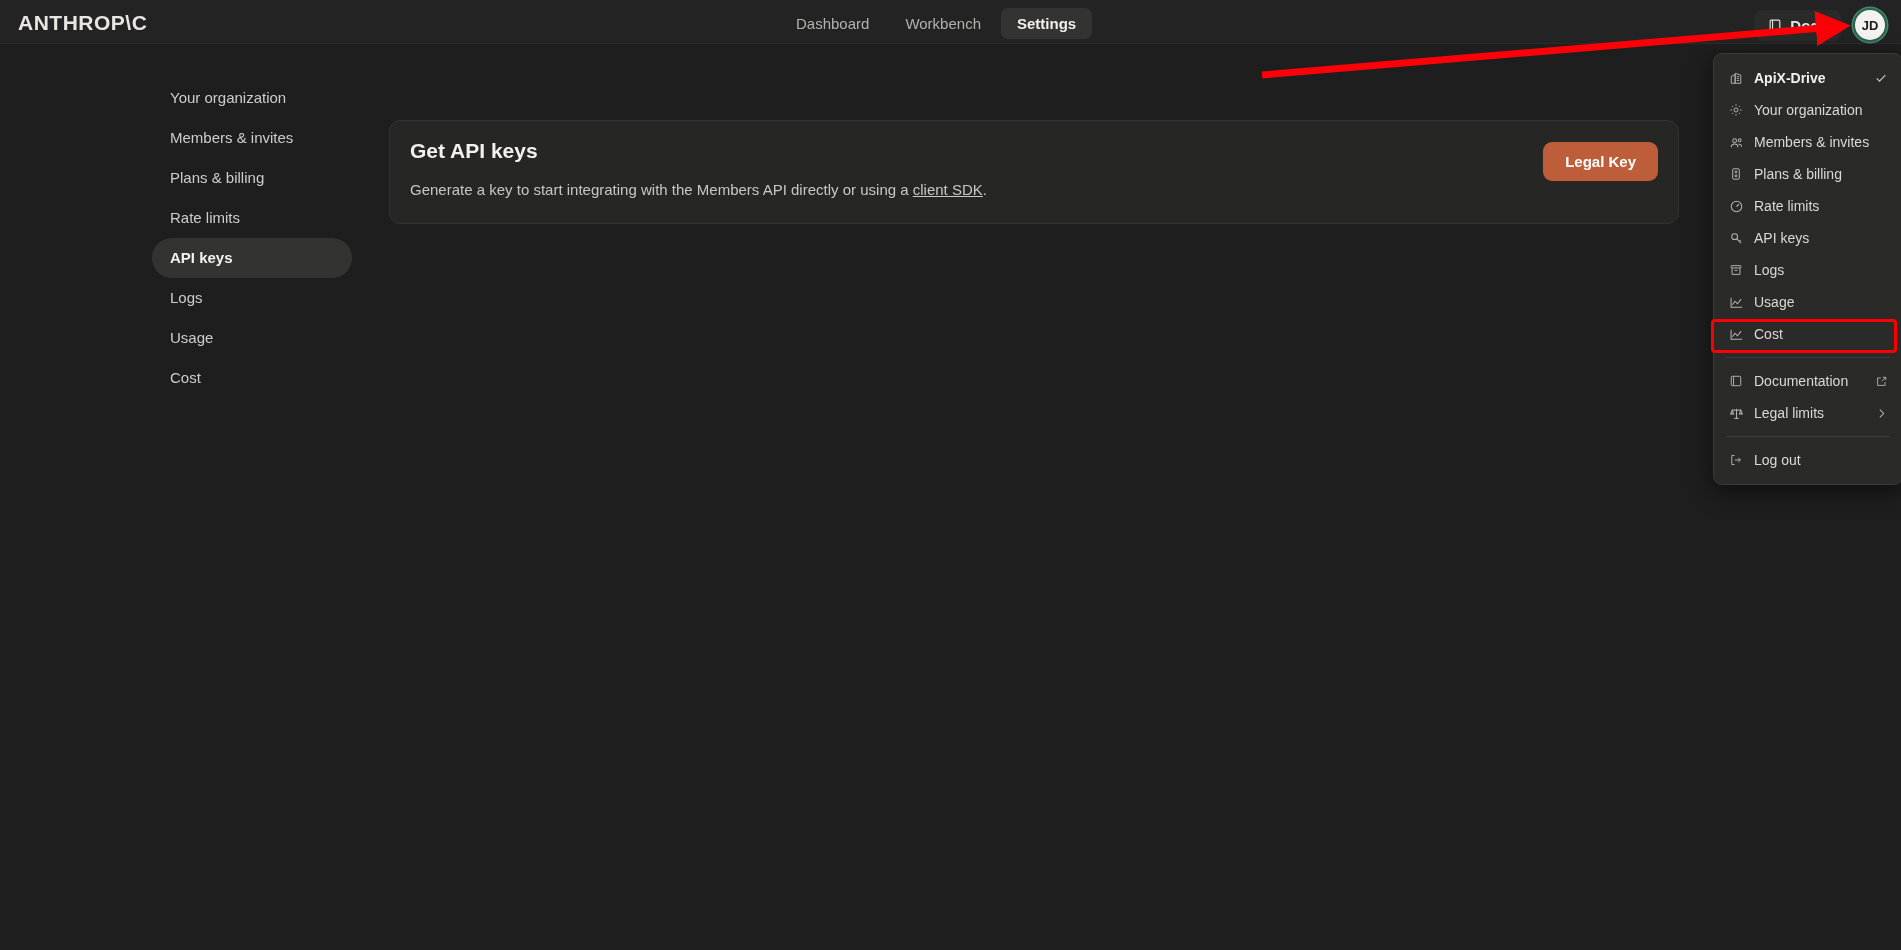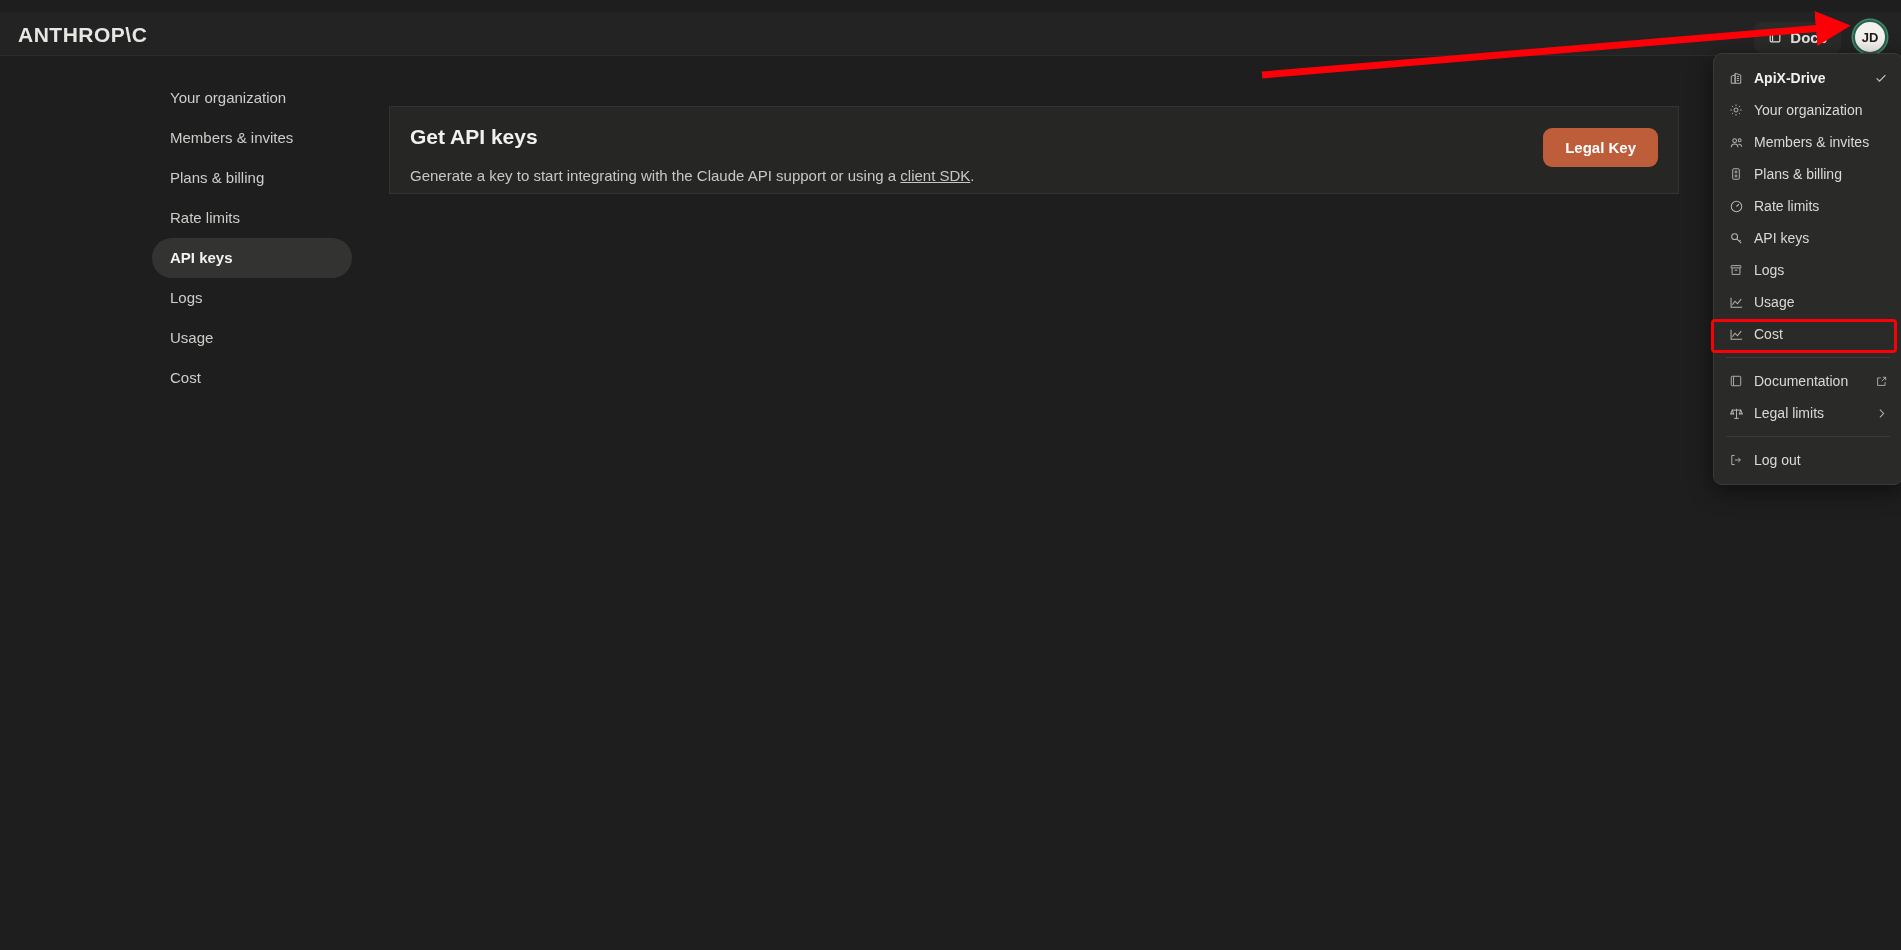--- a/index.html
+++ b/index.html
@@ -6,21 +6,21 @@
   html, body {
     width:1901px; height:950px;
     background:#1e1e1e;
     font-family:"Liberation Sans", sans-serif;
     overflow:hidden;
   }
   body { position:relative; }
 
   
   .topbar {
-    position:absolute; top:12px; left:0; width:1901px; height:44px;
+    position:absolute; top:0; left:0; width:1901px; height:44px;
     background:#232323;
     border-bottom:1px solid #2c2c2c;
   }
   .logo {
     position:absolute; left:18px; top:11px;
     font-size:21px; font-weight:bold; letter-spacing:0.5px;
     color:#e8e6e3;
     font-family:"Liberation Sans", sans-serif;
   }
   .topnav {
@@ -63,25 +63,25 @@
     padding:0 18px; border-radius:20px;
     font-size:15px; color:#cfcdc9;
     margin-bottom:0px;
   }
   .side-item.active {
     background:#333331; color:#f4f2ef; font-weight:bold;
   }
 
   
   .card {
-    position:absolute; left:389px; top:106px;
-    width:1290px; height:88px;
+    position:absolute; left:389px; top:120px;
+    width:1290px; height:104px;
     background:#262625;
     border:1px solid #35332f;
-    border-radius:0;
+    border-radius:11px;
   }
   .card-title {
     position:absolute; left:20px; top:18px;
     font-size:21px; font-weight:bold; color:#f3f1ee;
   }
   .card-desc {
     position:absolute; left:20px; top:60px;
     font-size:15px; color:#c9c7c3;
   }
   .card-desc a {
@@ -148,20 +148,25 @@
     position:absolute; left:0; top:0; width:1901px; height:950px;
     z-index:45; pointer-events:none;
   }
 </style>
 </head>
 <body>
 
 <div class="topbar">
   <div class="logo">ANTHROP\C</div>
 
+  <div class="topnav">
+    <div class="topnav-item">Dashboard</div>
+    <div class="topnav-item">Workbench</div>
+    <div class="topnav-item active">Settings</div>
+  </div>
 
   <div class="topright">
     <div class="docs-btn">
       <span>
         <svg width="14" height="14" viewBox="0 0 16 16" fill="none" stroke="#e6e4e1" stroke-width="1.3">
           <rect x="2.5" y="2.5" width="11" height="11" rx="1.2"></rect>
           <line x1="5.2" y1="3" x2="5.2" y2="13"></line>
         </svg>
       </span>
       <span>Docs</span>
@@ -177,21 +182,21 @@
   <div class="side-item">Rate limits</div>
   <div class="side-item active">API keys</div>
   <div class="side-item">Logs</div>
   <div class="side-item">Usage</div>
   <div class="side-item">Cost</div>
 </div>
 
 <div class="card">
   <div class="card-title">Get API keys</div>
   <div class="card-desc">
-    <span>Generate a key to start integrating with the Claude API support or using a </span><a href="#">client SDK</a><span>.</span>
+    <span>Generate a key to start integrating with the Members API directly or using a </span><a href="#">client SDK</a><span>.</span>
   </div>
   <button class="create-key-btn">Legal Key</button>
 </div>
 
 <div class="menu">
 
 
   <div class="menu-row org">
     <span class="ic">
       <svg width="14" height="14" viewBox="0 0 16 16" fill="none" stroke="#b7b4af" stroke-width="1.1">

